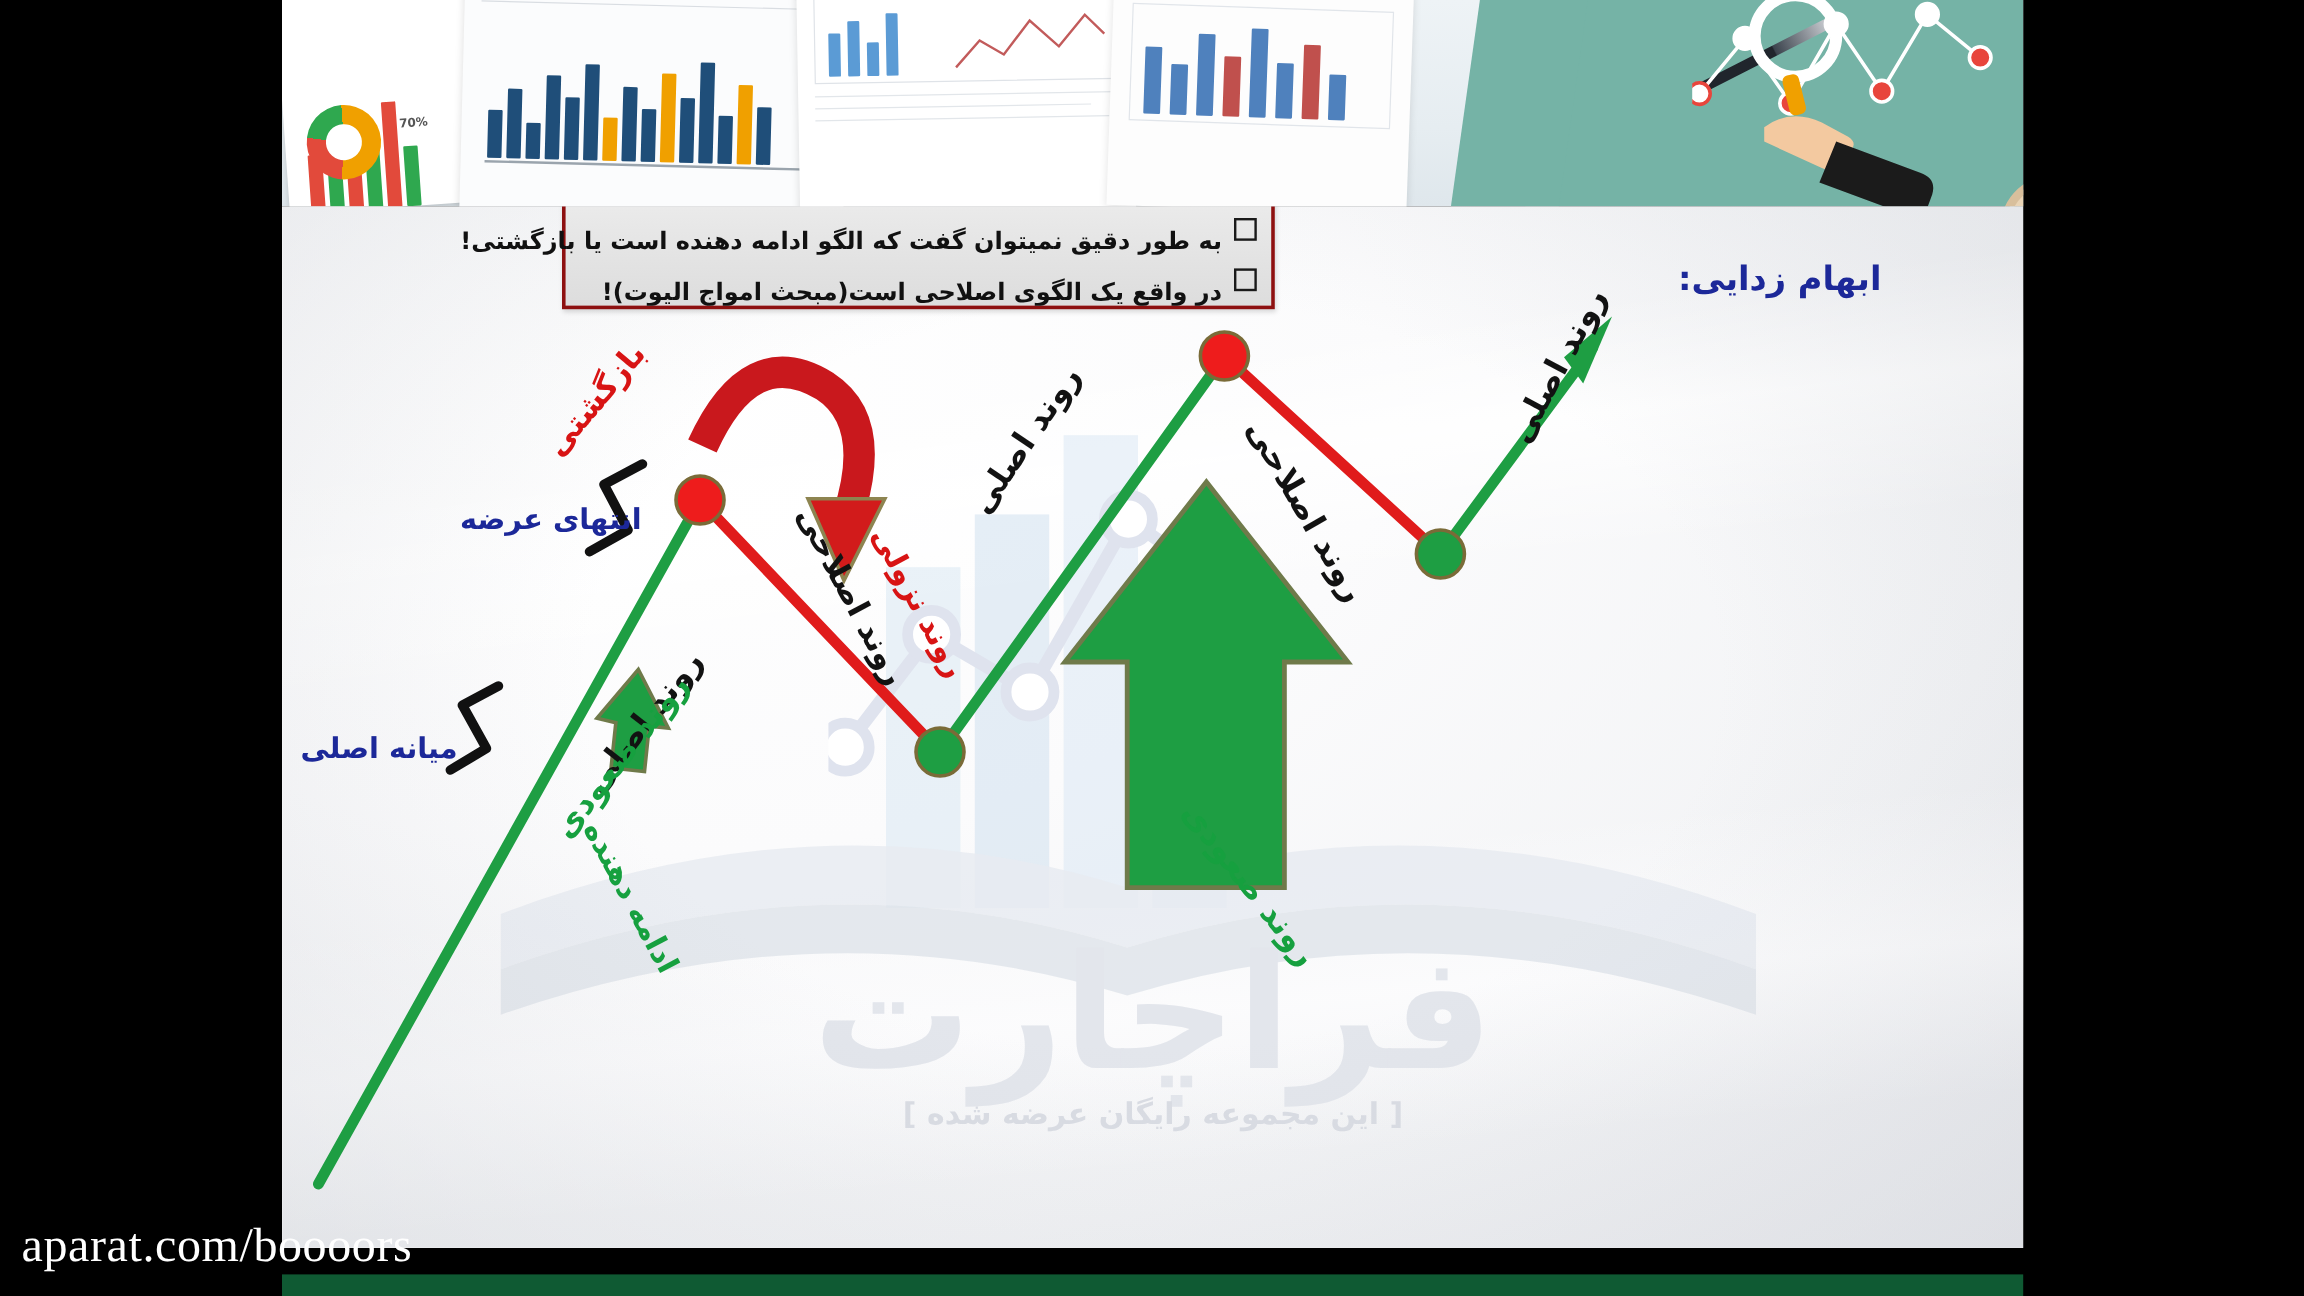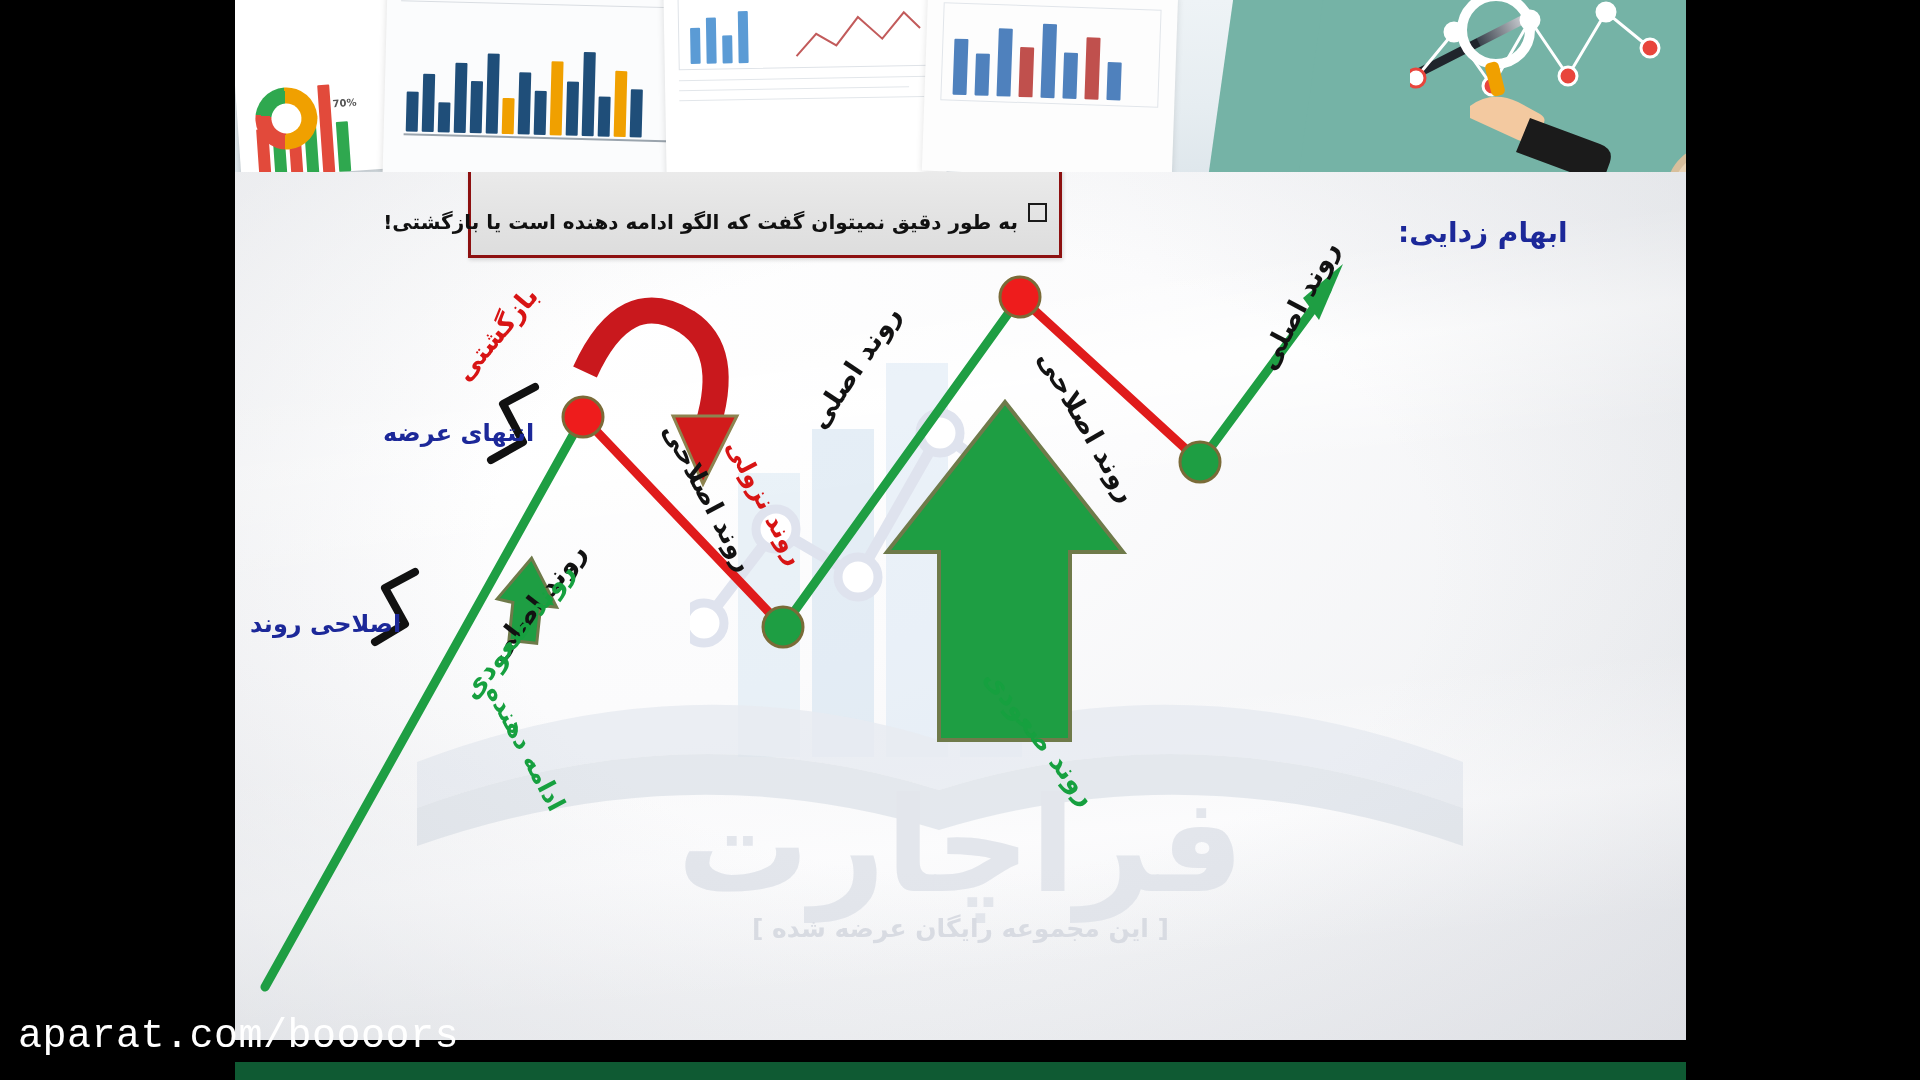--- a/index.html
+++ b/index.html
@@ -169,21 +169,21 @@
     direction:rtl;
     transform-origin:0 50%;
   }
 
   
   #footerUrl{
     position:absolute;
     left:18px; top:1014px;
     color:#ffffff;
     font-size:40px;
-    font-family:Liberation Mono, monospace;
+    font-family:Liberation Serif, serif;
     letter-spacing:0.5px;
     white-space:nowrap;
   }
   #greenStripe{
     position:absolute;
     left:235px; top:1062px;
     width:1451px; height:18px;
     background:#0f5a33;
   }
 </style>
@@ -341,36 +341,40 @@
 
       <g>
         <path d="M705 372 L836 372 L836 560 L888 560 L770 710 L652 560 L705 560 Z" fill="#1e9e43" stroke="#6f7a4a" stroke-width="4" transform="rotate(180 770 470)"></path>
       </g>
     </svg>
 
     <div id="labels">
         <div class="lbl" style="left: 258px; top: 470px; font-size: 27px; color: rgb(18, 18, 18); transform: rotate(-52deg);">روند اصلی</div>
         <div class="lbl" style="left: 232px; top: 508px; font-size: 27px; color: rgb(22, 160, 63); transform: rotate(-52deg);">روند صعودی</div>
         <div class="lbl" style="left: 148px; top: 247px; font-size: 24px; color: rgb(28, 40, 153); transform: rotate(0deg);">انتهای عرضه</div>
-        <div class="lbl" style="left: 15px; top: 438px; font-size: 24px; color: rgb(28, 40, 153); transform: rotate(0deg);">اصلاحی روند</div>
+        <div class="lbl" style="left: 15px; top: 438px; font-size: 24px; color: rgb(28, 40, 153); transform: rotate(0deg);">میانه اصلی</div>
         <div class="lbl" style="left: 258px; top: 500px; font-size: 25px; color: rgb(22, 160, 63); transform: rotate(62deg);">ادامه دهنده</div>
         <div class="lbl" style="left: 225px; top: 190px; font-size: 26px; color: rgb(216, 20, 20); transform: rotate(-50deg);">بازگشتی</div>
         <div class="lbl" style="left: 435px; top: 238px; font-size: 26px; color: rgb(18, 18, 18); transform: rotate(62deg);">روند اصلاحی</div>
         <div class="lbl" style="left: 498px; top: 255px; font-size: 25px; color: rgb(216, 20, 20); transform: rotate(62deg);">روند نزولی</div>
         <div class="lbl" style="left: 580px; top: 238px; font-size: 27px; color: rgb(18, 18, 18); transform: rotate(-56deg);">روند اصلی</div>
         <div class="lbl" style="left: 810px; top: 165px; font-size: 27px; color: rgb(18, 18, 18); transform: rotate(60deg);">روند اصلاحی</div>
         <div class="lbl" style="left: 1030px; top: 180px; font-size: 27px; color: rgb(18, 18, 18); transform: rotate(-62deg);">روند اصلی</div>
         <div class="lbl" style="left: 755px; top: 485px; font-size: 27px; color: rgb(22, 160, 63); transform: rotate(52deg);">روند صعودی</div>
       </div>
 
     <div id="callout">
       <div class="crow">
         <span class="cbox"></span>
         <span class="ctext">به طور دقیق نمیتوان گفت که الگو ادامه دهنده است یا بازگشتی!</span>
       </div>
+      <div class="crow">
+        <span class="cbox"></span>
+        <span class="ctext">در واقع یک الگوی اصلاحی است(مبحث امواج الیوت)!</span>
+      </div>
     </div>
 
     <div id="secTitle">ابهام زدایی:</div>
   </div>
 
   <div id="footerUrl">aparat.com/boooors</div>
   <div id="greenStripe"></div>
 
 </div>
 

